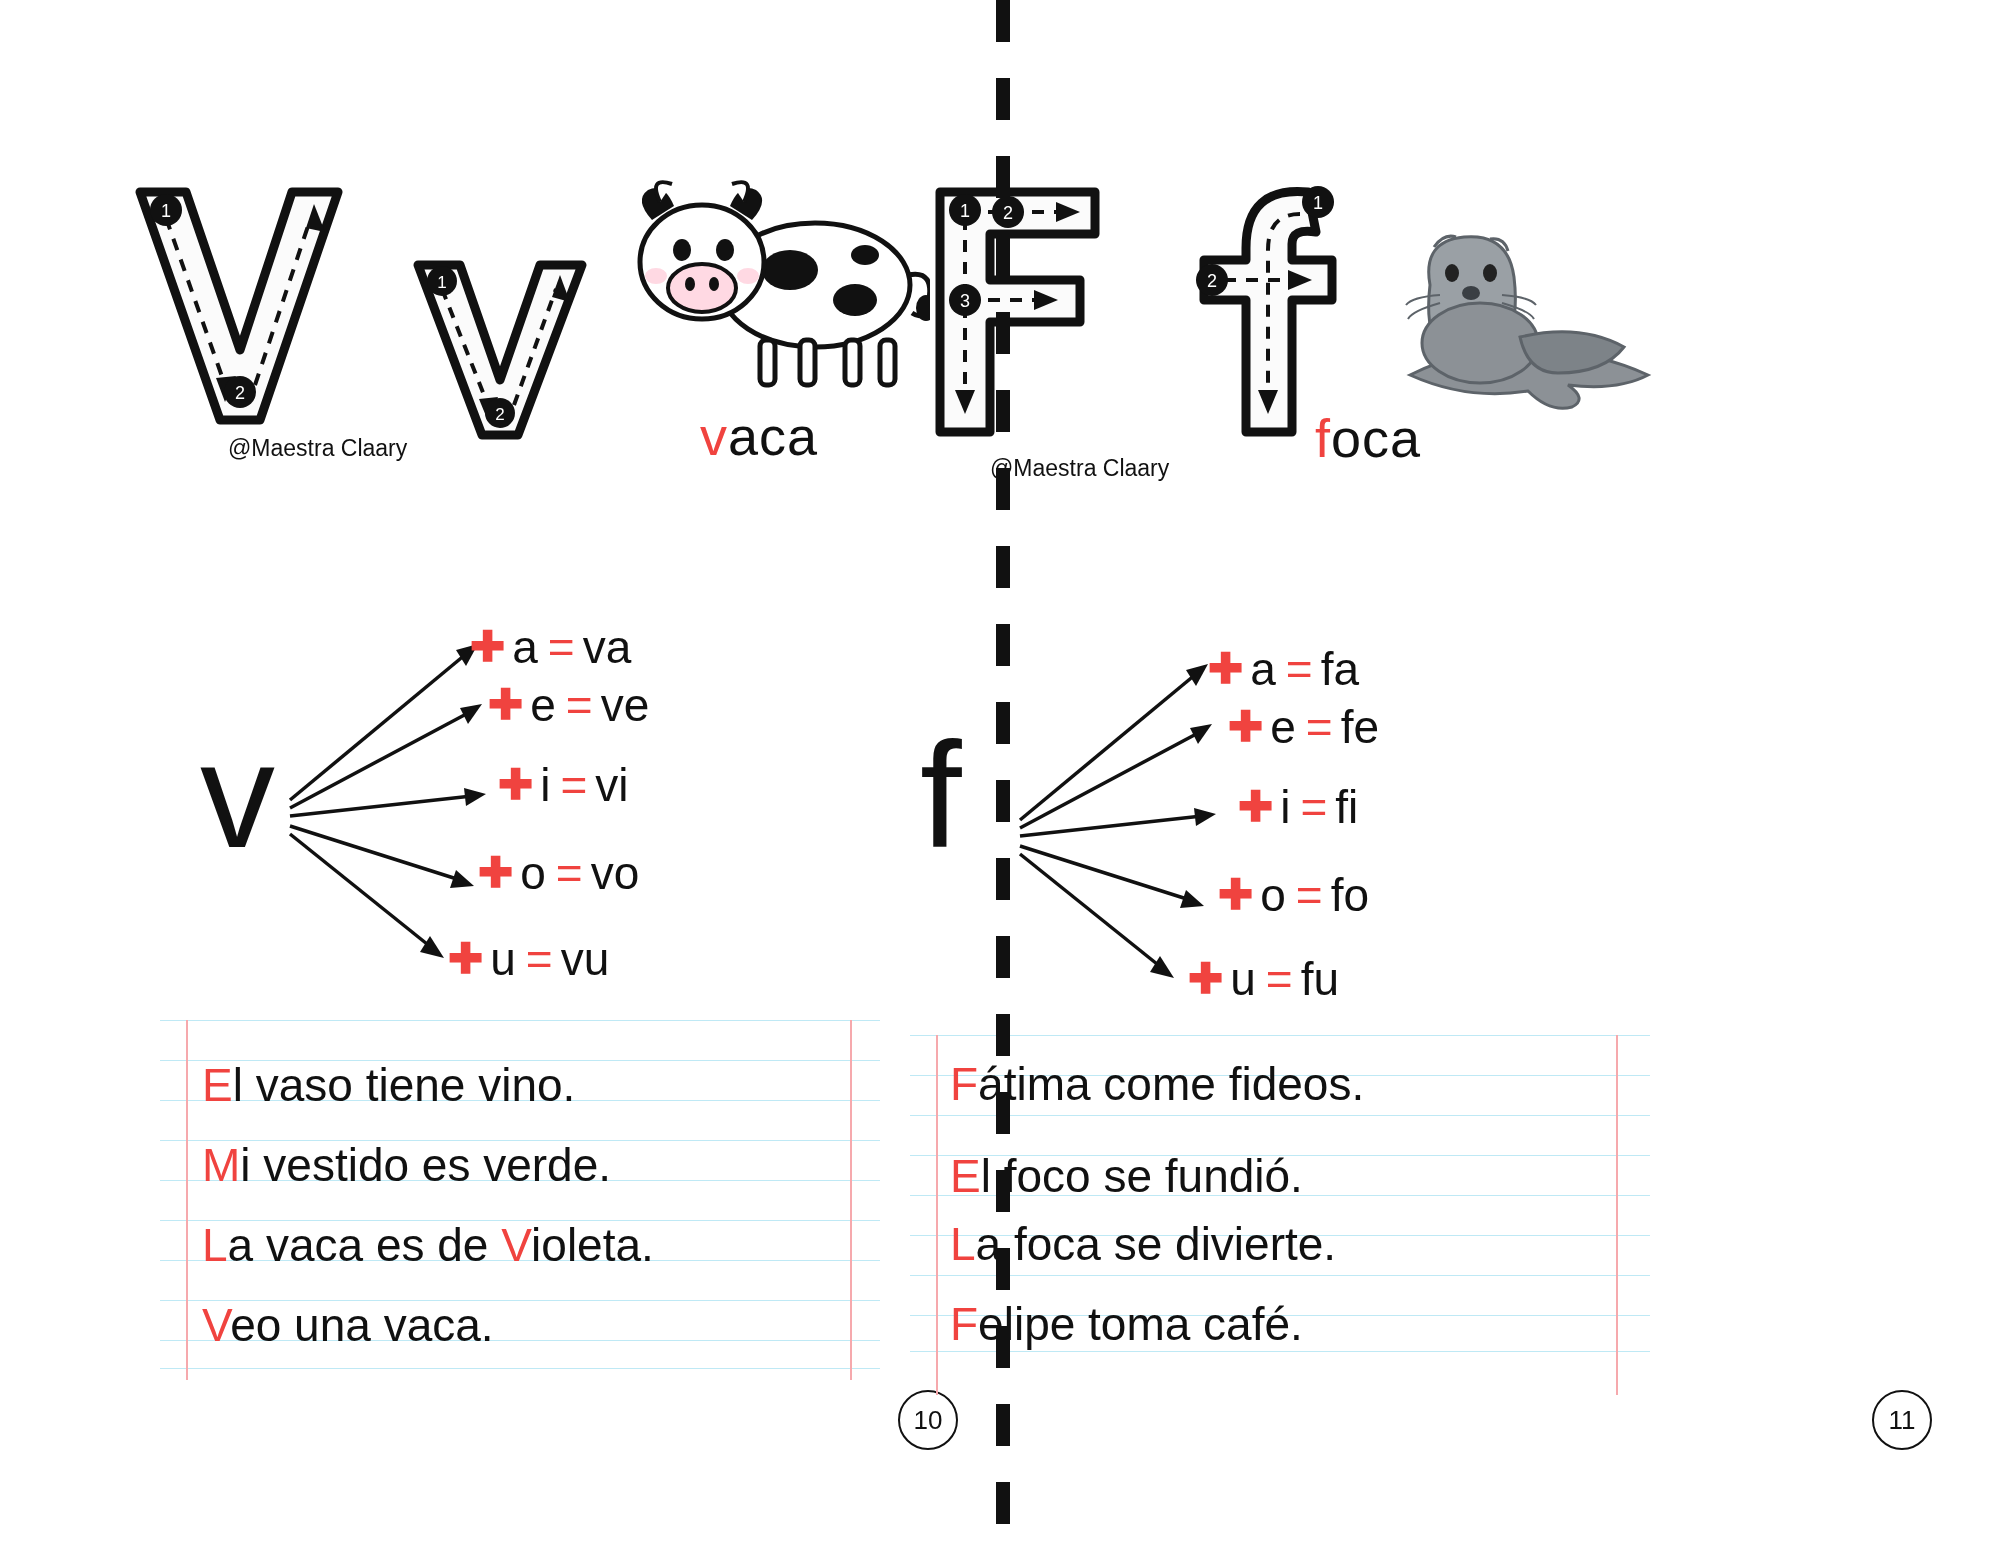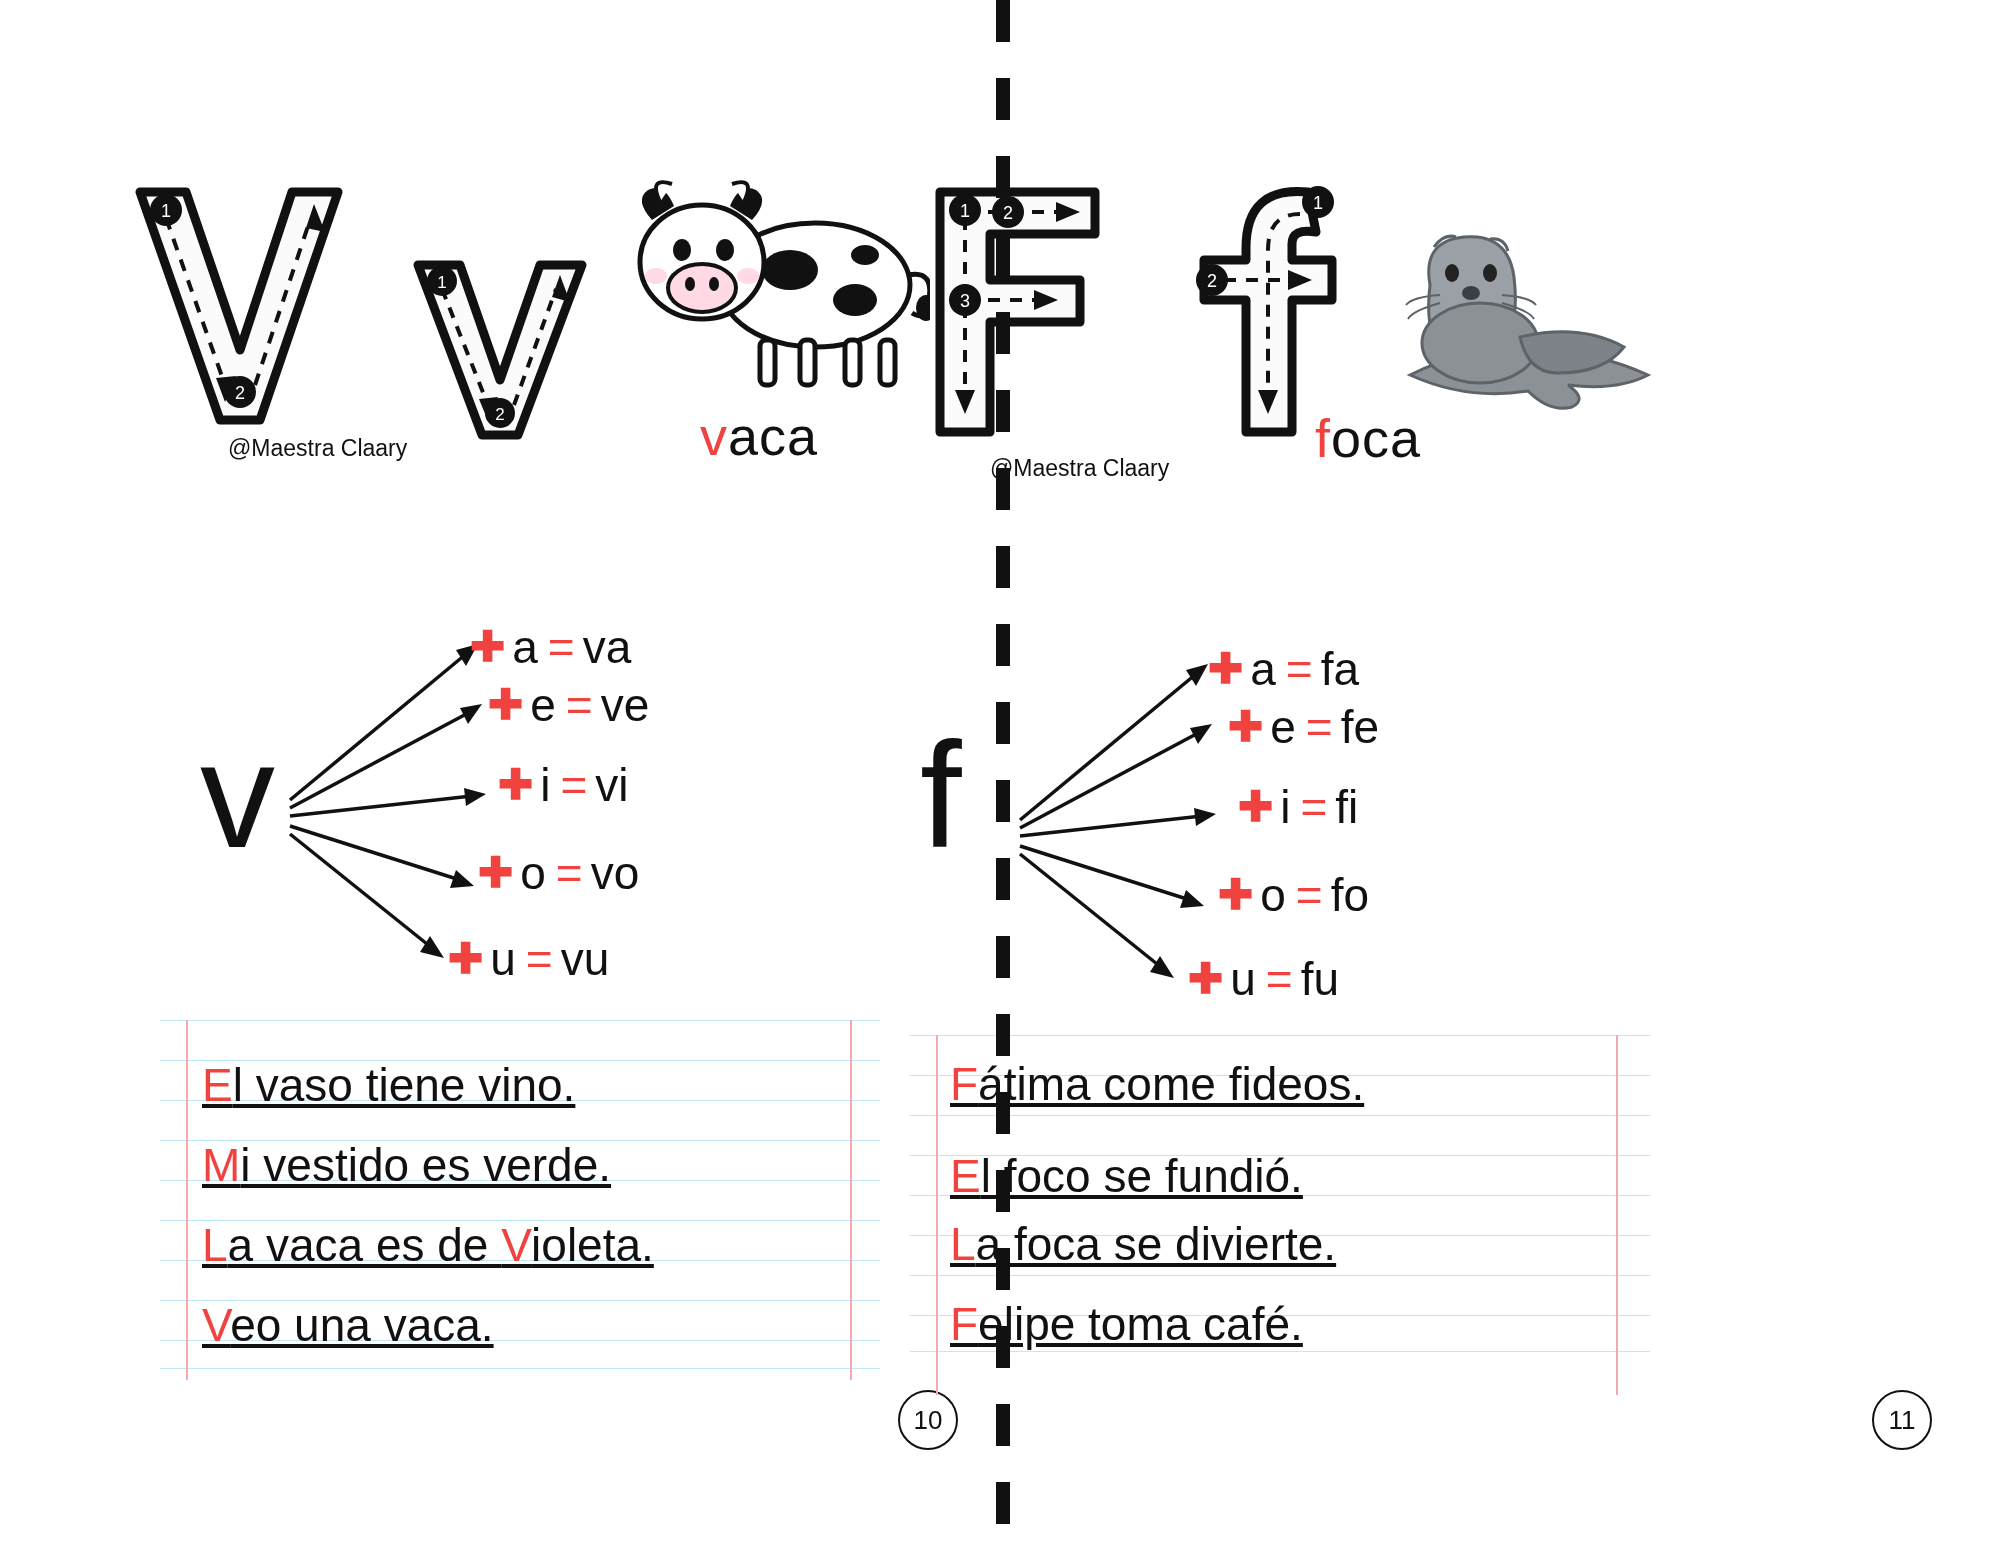--- a/index.html
+++ b/index.html
@@ -67,21 +67,20 @@
   
   .sheet{position:absolute;}
   .sheet .lines{position:absolute;inset:0;}
   .sheet .hline{position:absolute;left:0;right:0;height:1px;background:#bfe9f5;}
   .sheet .margin{position:absolute;top:0;bottom:0;width:2px;background:#f6a9ad;}
   .sentence{
     position:absolute;
     font-size:46px;
     white-space:nowrap;
     color:#111;
-    text-decoration:underline;
   }
   .sentence .cap{color:#f0433f;}
 
   .page-num{
     position:absolute;
     width:56px;height:56px;border-radius:50%;
     border:2px solid #111;
     display:flex;align-items:center;justify-content:center;
     font-size:26px;color:#111;
   }

